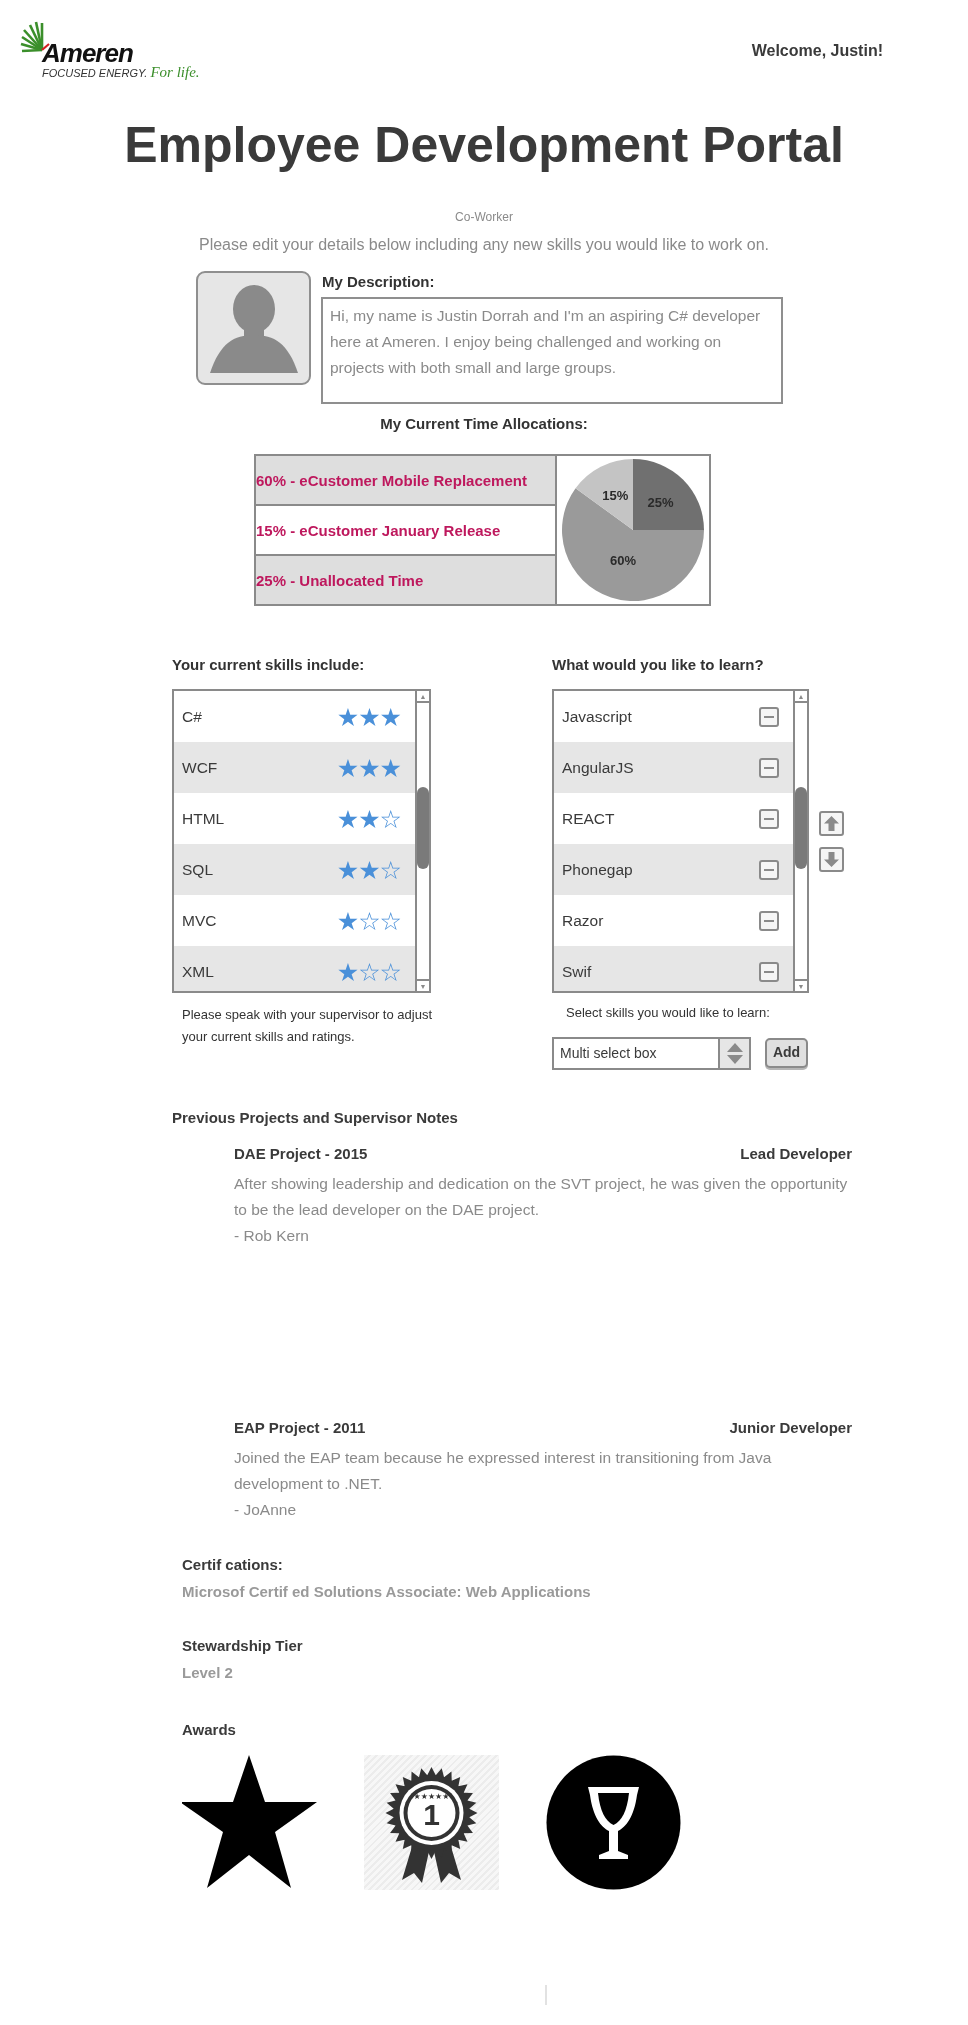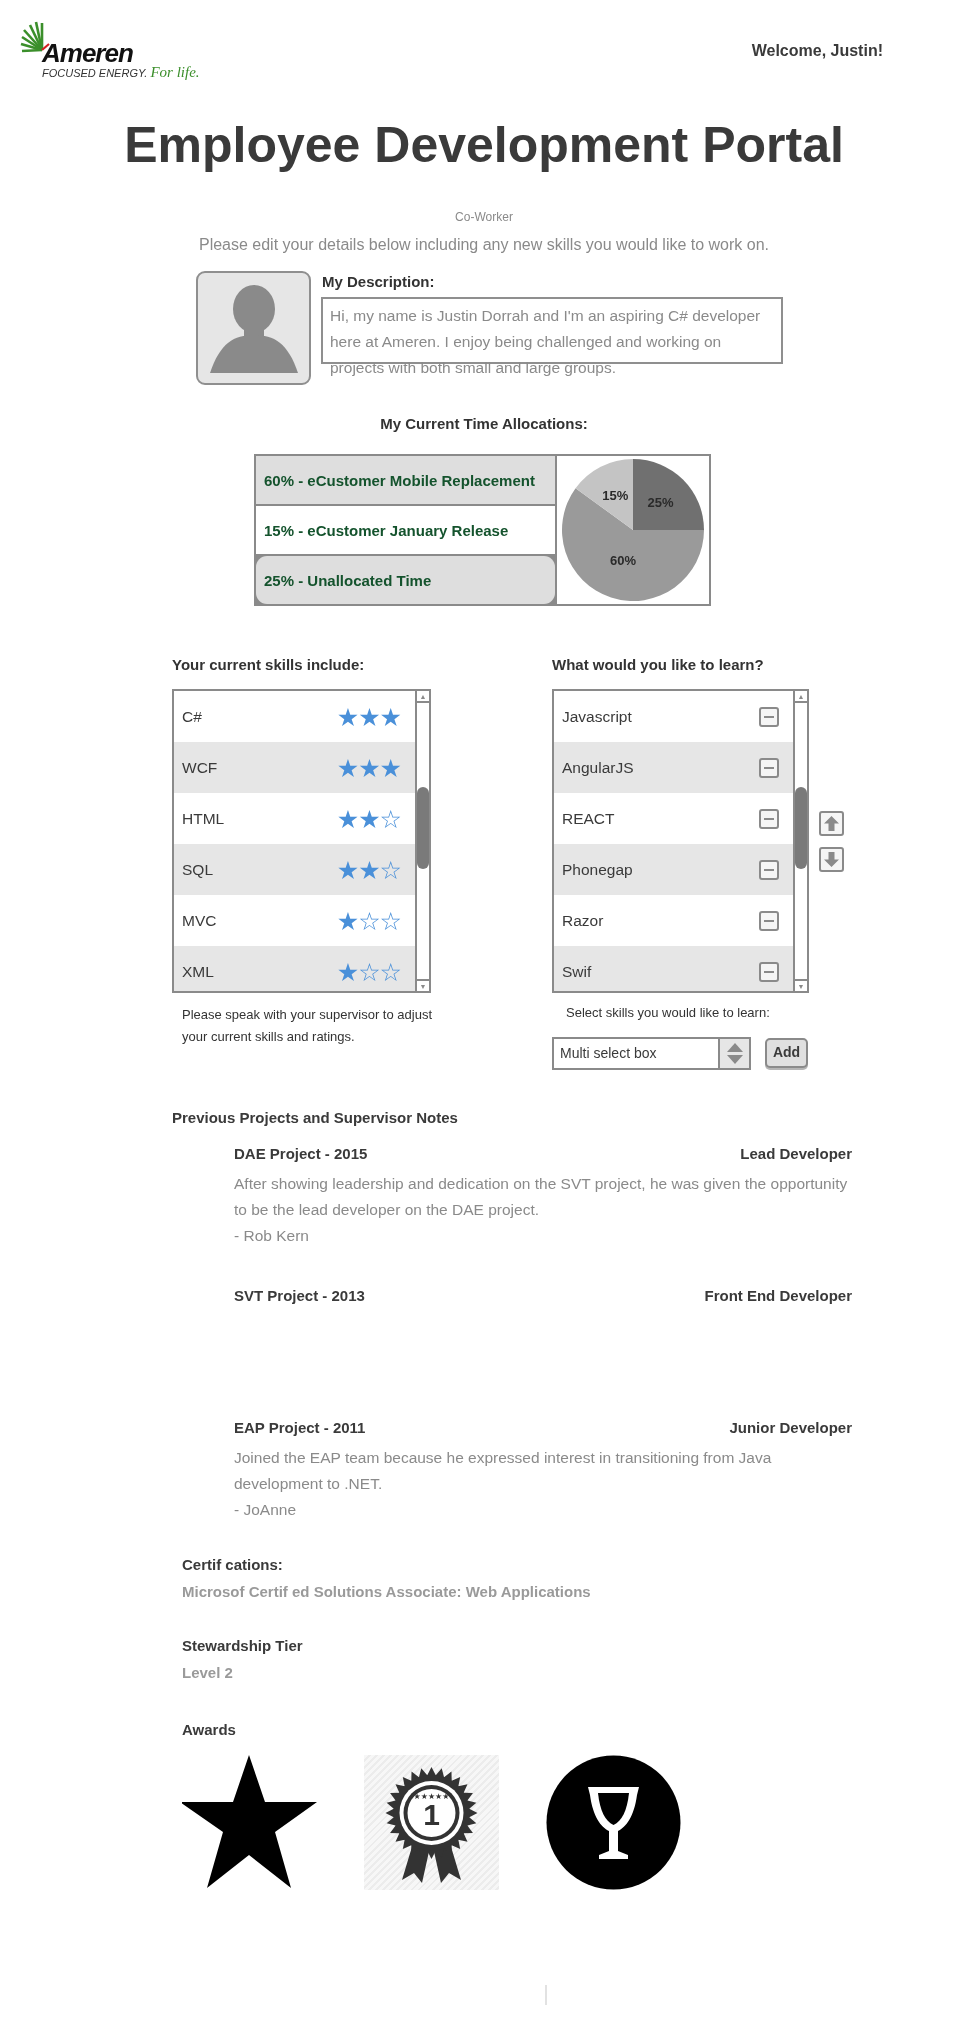--- a/index.html
+++ b/index.html
@@ -14,28 +14,28 @@
   .logo-tag .green { color: #3b8f2b; font: italic 15px "Liberation Serif", serif; }
   .welcome { right: 85px; top: 42px; font-size: 16px; font-weight: bold; color: #3a3a3a; }
 
   .title { left: 0; width: 968px; top: 116px; text-align: center; font-size: 50px; font-weight: bold; color: #3a3a3a; letter-spacing: 0px; }
   .role { left: 0; width: 968px; top: 210px; text-align: center; font-size: 12px; color: #8a8a8a; }
   .intro { left: 0; width: 968px; top: 236px; text-align: center; font-size: 16px; color: #8a8a8a; }
 
   
   .avatar { left: 196px; top: 271px; width: 115px; height: 114px; border: 2px solid #8f8f8f; border-radius: 9px; background: #e6e6e6; overflow: hidden; }
   .desc-label { left: 322px; top: 273px; font-size: 15px; font-weight: bold; color: #333; }
-  .desc-box { left: 321px; top: 297px; width: 462px; height: 67px; border: 2px solid #8f8f8f; padding: 4px 7px; font-size: 15.5px; line-height: 26px; color: #8a8a8a; background: #fff; }
+  .desc-box { left: 321px; top: 297px; width: 462px; height: 107px; border: 2px solid #8f8f8f; padding: 4px 7px; font-size: 15.5px; line-height: 26px; color: #8a8a8a; background: #fff; }
 
   
   .alloc-heading { left: 0; width: 968px; top: 415px; text-align: center; font-size: 15px; font-weight: bold; color: #333; }
   .alloc-table { left: 254px; top: 454px; width: 457px; height: 152px; border: 2px solid #8a8a8a; background: #8a8a8a; }
   .alloc-rows { position: absolute; left: 0; top: 0; width: 299px; height: 148px; }
-  .alloc-row { height: 48px; margin-bottom: 2px; padding-left: 8px; display: flex; align-items: center; font-size: 15px; font-weight: bold; color: #14532d; }
-  .alloc-row:last-child { margin-bottom: 0; border-radius: 11px; }
+  .alloc-row { height: 48px; margin-bottom: 2px; padding-left: 0; display: flex; align-items: center; font-size: 15px; font-weight: bold; color: #be185d; }
+  .alloc-row:last-child { margin-bottom: 0; }
   .alloc-row.shaded { background: #dedede; }
   .alloc-row.plain { background: #ffffff; }
   .pie-box { position: absolute; left: 301px; top: 0; width: 152px; height: 148px; background: #fff; }
   .pie-box svg { position: absolute; left: 0; top: 0; }
 
   
   .list-heading { font-size: 15px; font-weight: bold; color: #333; top: 656px; }
   .list-box { top: 689px; height: 304px; border: 2px solid #8a8a8a; background: #fff; overflow: hidden; }
   .list-inner { position: absolute; left: 0; top: 0; bottom: 0; }
   .list-row { height: 51px; display: flex; align-items: center; padding-left: 8px; font-size: 15.5px; color: #3a3a3a; position: relative; }
@@ -220,21 +220,20 @@
 <div class="abs sec-heading" style="top:1109px">Previous Projects and Supervisor Notes</div>
 
 <div class="abs project" style="top:1145px">
   <div class="proj-head"><span>DAE Project - 2015</span><span class="role-r">Lead Developer</span></div>
   <div class="proj-body">
       <div>After showing leadership and dedication on the SVT project, he was given the opportunity to be the lead developer on the DAE project.</div>
       <div>- Rob Kern</div>
     </div>
 </div>
 <div class="abs project" style="top:1287px">
-  <div class="proj-head"><span>SVT Project - 2013</span><span class="role-r">Front End Developer</span></div>
 </div>
 <div class="abs project" style="top:1419px">
   <div class="proj-head"><span>EAP Project - 2011</span><span class="role-r">Junior Developer</span></div>
   <div class="proj-body">
       <div>Joined the EAP team because he expressed interest in transitioning from Java development to .NET.</div>
       <div>- JoAnne</div>
     </div>
 </div>
 
 <div class="abs sub-heading" style="top:1556px">Certif cations:</div>

